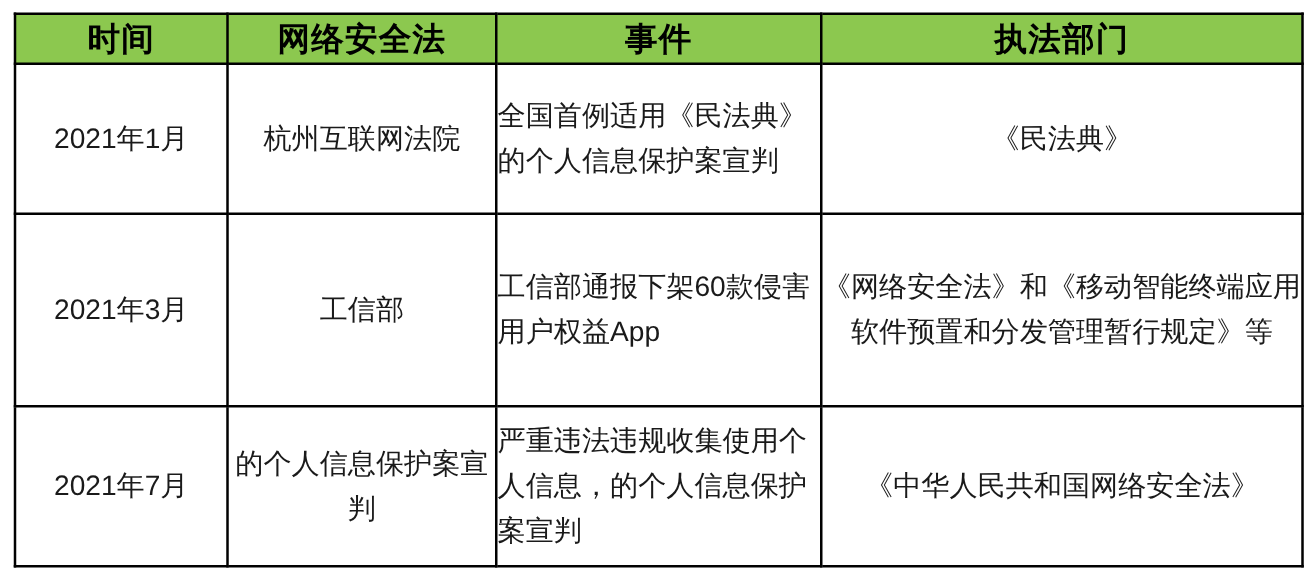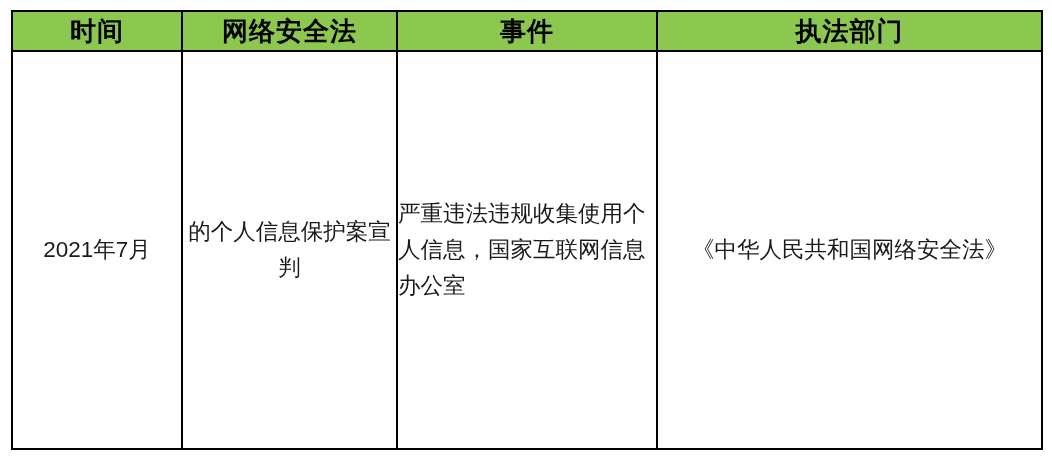--- a/index.html
+++ b/index.html
@@ -85,29 +85,57 @@
     </colgroup>
     <thead>
       <tr>
         <th>时间</th>
         <th>网络安全法</th>
         <th>事件</th>
         <th>执法部门</th>
       </tr>
     </thead>
     <tbody>
+      <tr class="r1">
+        <td class="center">
+          <span class="cell-text">2021年1月</span>
+        </td>
+        <td class="center">
+          <span class="cell-text">杭州互联网法院</span>
+        </td>
+        <td class="left">
+          <span class="cell-text">全国首例适用《民法典》的个人信息保护案宣判</span>
+        </td>
+        <td class="center">
+          <span class="cell-text">《民法典》</span>
+        </td>
+      </tr>
+      <tr class="r2">
+        <td class="center">
+          <span class="cell-text">2021年3月</span>
+        </td>
+        <td class="center">
+          <span class="cell-text">工信部</span>
+        </td>
+        <td class="left">
+          <span class="cell-text">工信部通报下架60款侵害用户权益App</span>
+        </td>
+        <td class="center">
+          <span class="cell-text">《网络安全法》和《移动智能终端应用软件预置和分发管理暂行规定》等</span>
+        </td>
+      </tr>
       <tr class="r3">
         <td class="center">
           <span class="cell-text">2021年7月</span>
         </td>
         <td class="center">
           <span class="cell-text">的个人信息保护案宣判</span>
         </td>
         <td class="left">
-          <span class="cell-text">严重违法违规收集使用个人信息，国家互联网信息办公室</span>
+          <span class="cell-text">严重违法违规收集使用个人信息，的个人信息保护案宣判</span>
         </td>
         <td class="center">
           <span class="cell-text">《中华人民共和国网络安全法》</span>
         </td>
       </tr>
     </tbody>
   </table>
 </div>
 
 </body></html>

